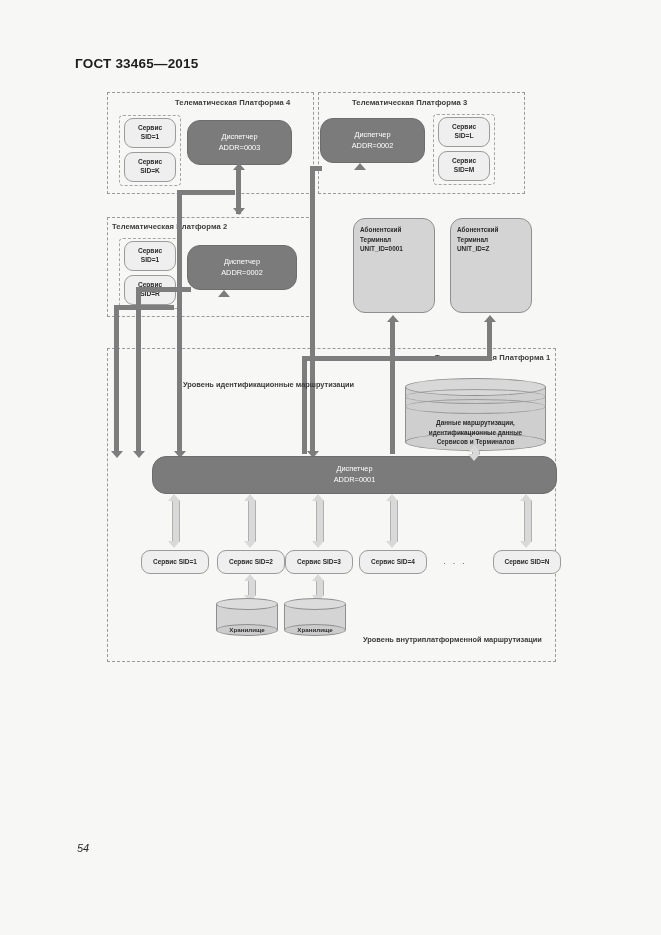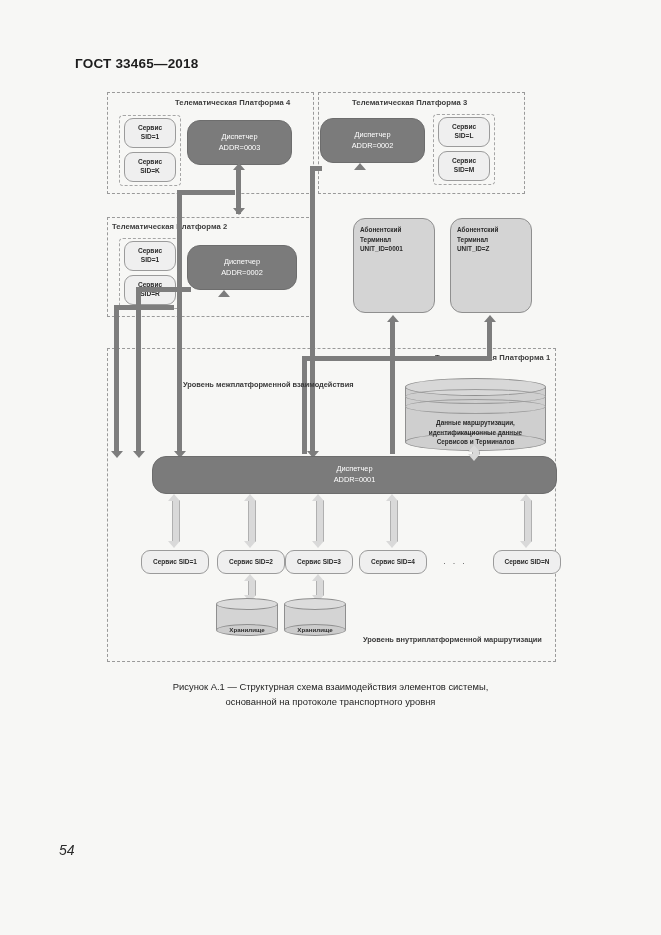--- a/index.html
+++ b/index.html
@@ -2,21 +2,21 @@
 <html><head>
 <meta charset="utf-8">
 <style>
   html,body{margin:0;padding:0;background:#f5f5f3;}
   body{width:661px;height:935px;position:relative;
        font-family:"Liberation Sans","DejaVu Sans",sans-serif;
        color:#1a1a1a;-webkit-font-smoothing:none;}
   .page{position:absolute;inset:0;background:#f7f7f5;}
 
   .doc-header{position:absolute;left:75px;top:56px;font-size:13.5px;font-weight:bold;letter-spacing:.2px;color:#1d1d1d;}
-  .page-number{position:absolute;left:59px;top:842px;font-size:14px;color:#2a2a2a;font-style:italic;}
+  .page-number{position:absolute;left:77px;top:842px;font-size:11px;color:#2a2a2a;font-style:italic;}
 
   
   .figure{position:absolute;left:105px;top:90px;width:453px;height:576px;}
 
   .dash{position:absolute;border:1px dashed #9a9a9a;box-sizing:border-box;background:transparent;}
   .dash-label{position:absolute;font-size:7.6px;font-weight:bold;color:#3c3c3c;white-space:nowrap;letter-spacing:.1px;}
 
   
   .disp{position:absolute;background:#7b7b7b;border:1px solid #6d6d6d;border-radius:13px;
         color:#ffffff;display:flex;flex-direction:column;align-items:center;justify-content:center;
@@ -65,21 +65,21 @@
   .ellipsis{position:absolute;font-size:9px;color:#666;letter-spacing:2px;}
   .microtext{position:absolute;font-size:4px;color:#a8a8a8;white-space:nowrap;overflow:hidden;}
 
   .caption{position:absolute;left:0;right:0;top:680px;text-align:center;font-size:9.4px;color:#1d1d1d;line-height:1.55;}
 </style>
 </head>
 <body>
 
 <div class="page">
 
-  <div class="doc-header">ГОСТ 33465—2018</div>
+  <div class="doc-header">ГОСТ 33465—2015</div>
   <div class="page-number">54</div>
 
   <div class="figure">
 
     <div class="dash" style="left:2px;top:2px;width:207px;height:102px;"></div>
     <div class="dash-label" style="left:70px;top:8px;">Телематическая Платформа 4</div>
 
     <div class="dash" style="left:213px;top:2px;width:207px;height:102px;"></div>
     <div class="dash-label" style="left:247px;top:8px;">Телематическая Платформа 3</div>
 
@@ -180,21 +180,21 @@
 
     <div class="ln" style="left:382px;top:232px;width:5px;height:38px;"></div>
     <div class="ln" style="left:197px;top:266px;width:190px;height:5px;"></div>
     <div class="ln" style="left:197px;top:266px;width:5px;height:98px;"></div>
     <div class="arrow-up" style="left:378.5px;top:225px;"></div>
 
     <div class="arrow-up" style="left:112.5px;top:200px;"></div>
 
     <div class="arrow-up" style="left:248.5px;top:73px;"></div>
 
-    <div class="lvl" style="left:78px;top:290px;">Уровень межплатформенной взаимодействия</div>
+    <div class="lvl" style="left:78px;top:290px;">Уровень идентификационные маршрутизации</div>
 
     <div class="disp" style="left:47px;top:366px;width:405px;height:38px;border-radius:14px;">
       <span>Диспетчер</span>
       <span>ADDR=0001</span>
     </div>
 
     <div class="dbl" style="left:363px;top:355px;height:16px;">
       <div class="shaft"></div>
       <div class="hu"></div>
       <div class="hd"></div>
@@ -267,18 +267,14 @@
       <div class="s-txt">Хранилище</div>
     </div>
 
     <div class="lvl" style="left:258px;top:545px;">Уровень внутриплатформенной маршрутизации</div>
 
   </div>
 
   <div class="microtext" style="left:110px;top:199px;width:440px;">‎ </div>
   <div class="microtext" style="left:110px;top:659px;width:440px;">‎ </div>
 
-  <div class="caption">
-    <div>Рисунок А.1 — Структурная схема взаимодействия элементов системы,</div>
-    <div>основанной на протоколе транспортного уровня</div>
-  </div>
 
 </div>
 
 </body></html>

